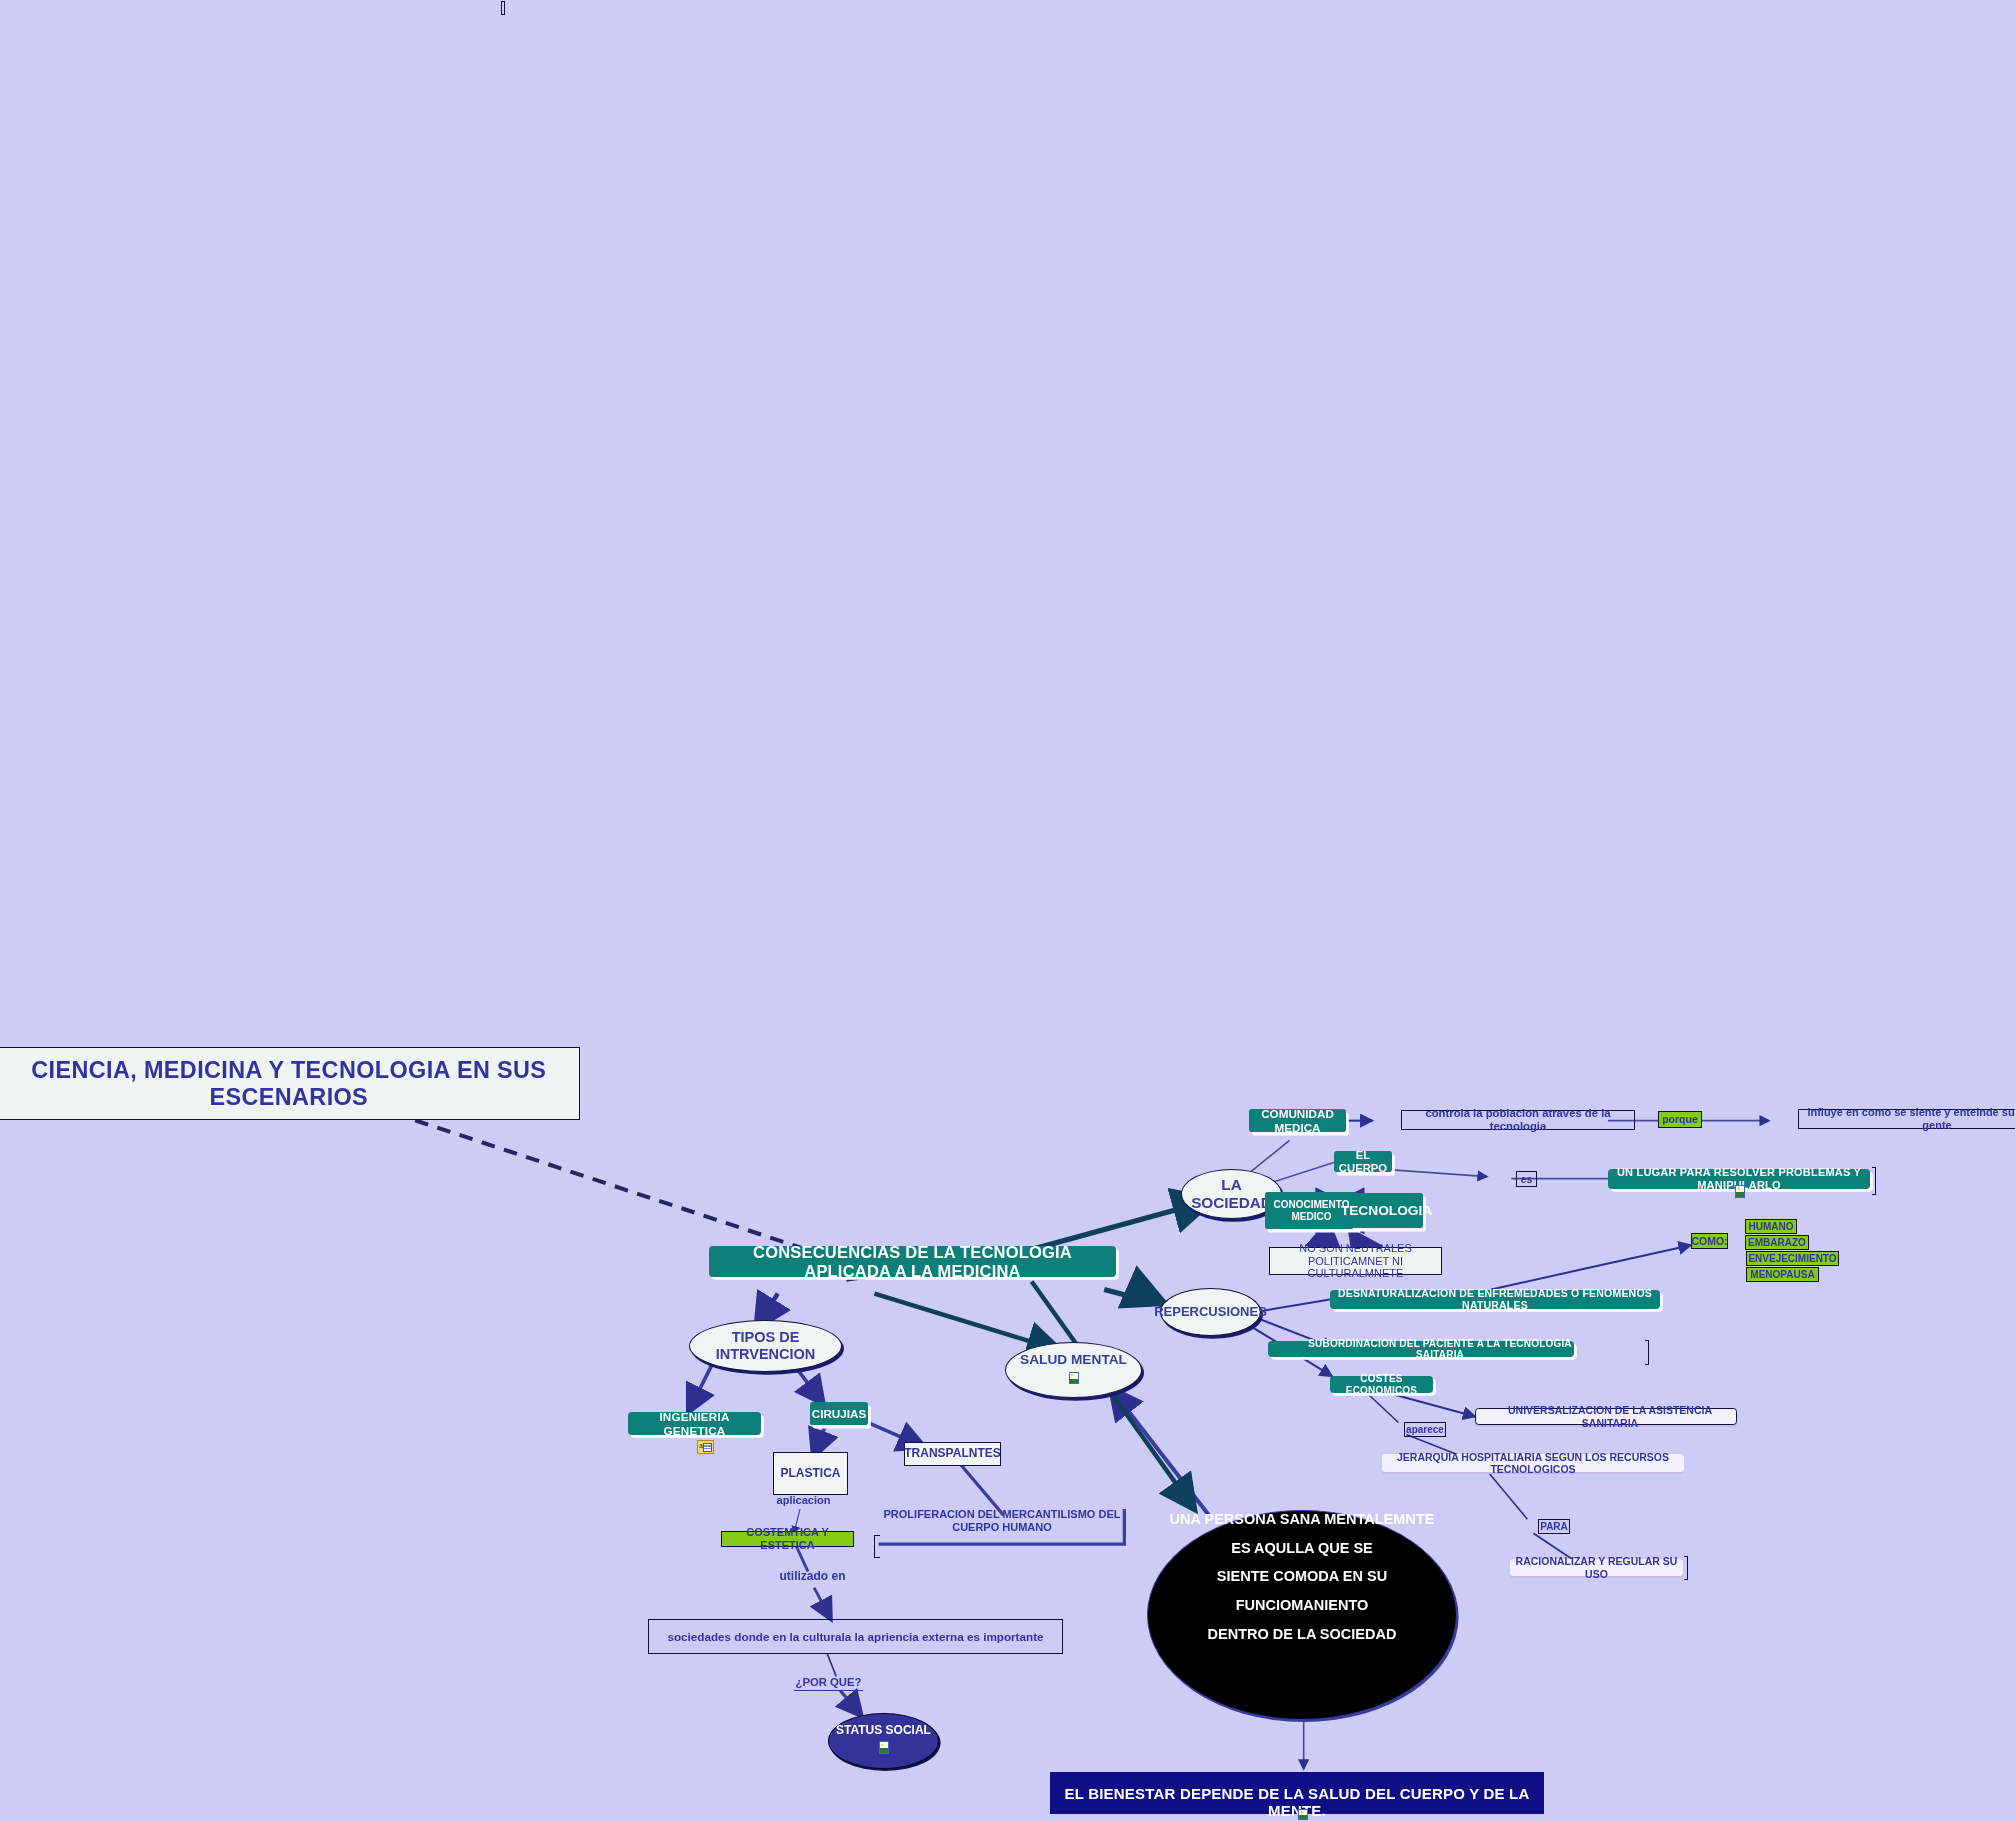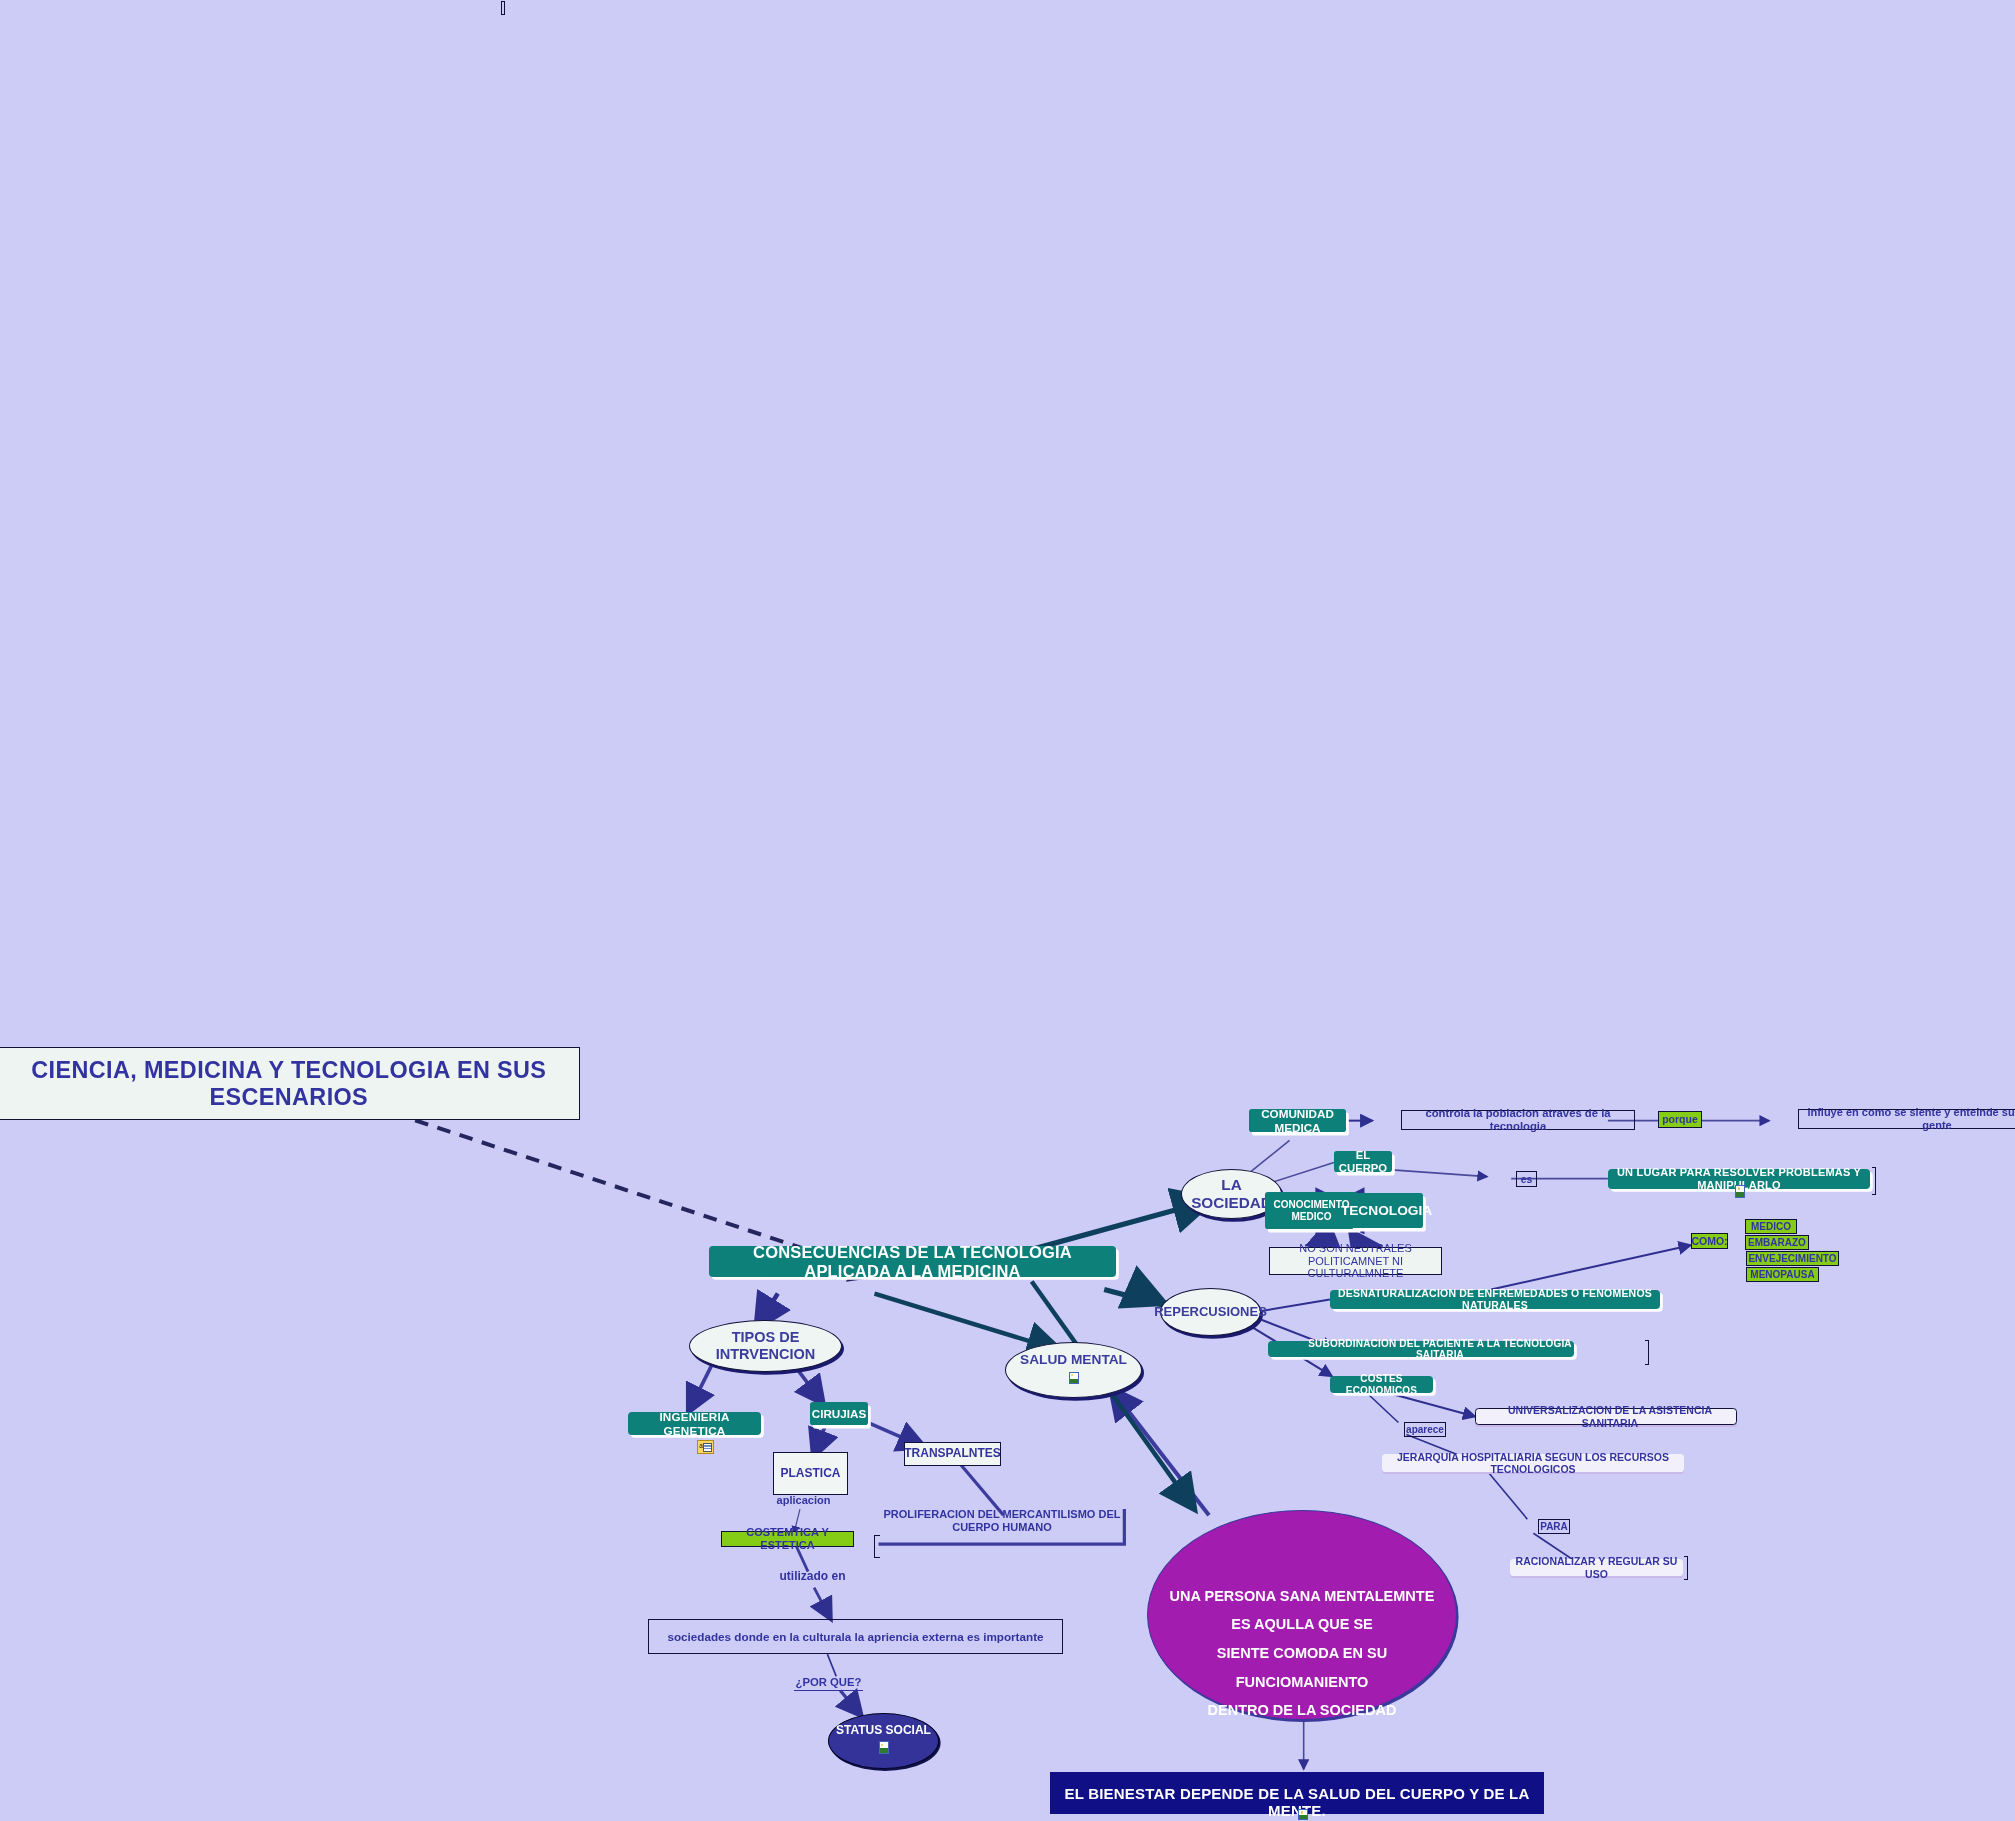--- a/index.html
+++ b/index.html
@@ -58,28 +58,28 @@
   .ellipse{
     background:#eef5f3;
     border:0.8px solid #10103a;
     border-radius:50%;
     color:#3c3c9e;
     font-weight:700;
     box-shadow:2px 2.8px 0 #1a1a6e;
     flex-direction:column;
   }
   .ellipse-dark{
-    background:#a21caf;
+    background:#000000;
     border:0.8px solid #3a3a9c;
     border-radius:50%;
     color:#ffffff;
     font-weight:700;
     box-shadow:1.6px 2px 0 #3a3a9c;
     flex-direction:column;
-    justify-content:flex-end;
+    justify-content:flex-start;
   }
   .circle-navy{
     background:#33339a;
     border:0.8px solid #000022;
     border-radius:50%;
     color:#ffffff;
     font-weight:700;
     box-shadow:1.6px 2px 0 #11114a;
     flex-direction:column;
   }
@@ -297,21 +297,21 @@
     <span>NO SON NEUTRALES</span>
     <span>POLITICAMNET NI CULTURALMNETE</span>
   </div>
 
   <div class="node ellipse" style="left:1160px;top:1288px;width:101px;height:48px;font-size:13px;">REPERCUSIONES</div>
 
   <div class="node teal" style="left:1330px;top:1290px;width:330px;height:18.5px;font-size:10.5px;">DESNATURALIZACION DE ENFREMEDADES O FENOMENOS NATURALES</div>
 
   <div class="node linkbox" style="left:1691px;top:1233px;width:37px;height:16px;font-size:10.5px;">COMO:</div>
 
-  <div class="node linkbox" style="left:1745px;top:1219px;width:52px;height:14.5px;font-size:10px;">MEDICO</div>
+  <div class="node linkbox" style="left:1745px;top:1219px;width:52px;height:14.5px;font-size:10px;">HUMANO</div>
   <div class="node linkbox" style="left:1745px;top:1235px;width:64px;height:14.5px;font-size:10px;">EMBARAZO</div>
   <div class="node linkbox" style="left:1746px;top:1251px;width:93px;height:14.5px;font-size:10px;">ENVEJECIMIENTO</div>
   <div class="node linkbox" style="left:1746px;top:1267px;width:73px;height:14.5px;font-size:10px;">MENOPAUSA</div>
 
   <div class="node teal" style="left:1268px;top:1341px;width:306px;height:16px;font-size:10px;padding-left:38px;">SUBORDINACION DEL PACIENTE A LA TECNOLOGIA SAITARIA</div>
   <div class="bracket" style="left:1645px;top:1340px;width:3.2px;height:22.6px;border-left:none;"></div>
 
   <div class="node teal" style="left:1330px;top:1376px;width:103px;height:17px;font-size:10px;">COSTES ECONOMICOS</div>
 
   <div class="node lilacbox" style="left:1475px;top:1408px;width:262px;height:17px;font-size:10.5px;border:0.4px solid #10103a;padding-left:8px;">UNIVERSALIZACION DE LA ASISTENCIA SANITARIA</div>

